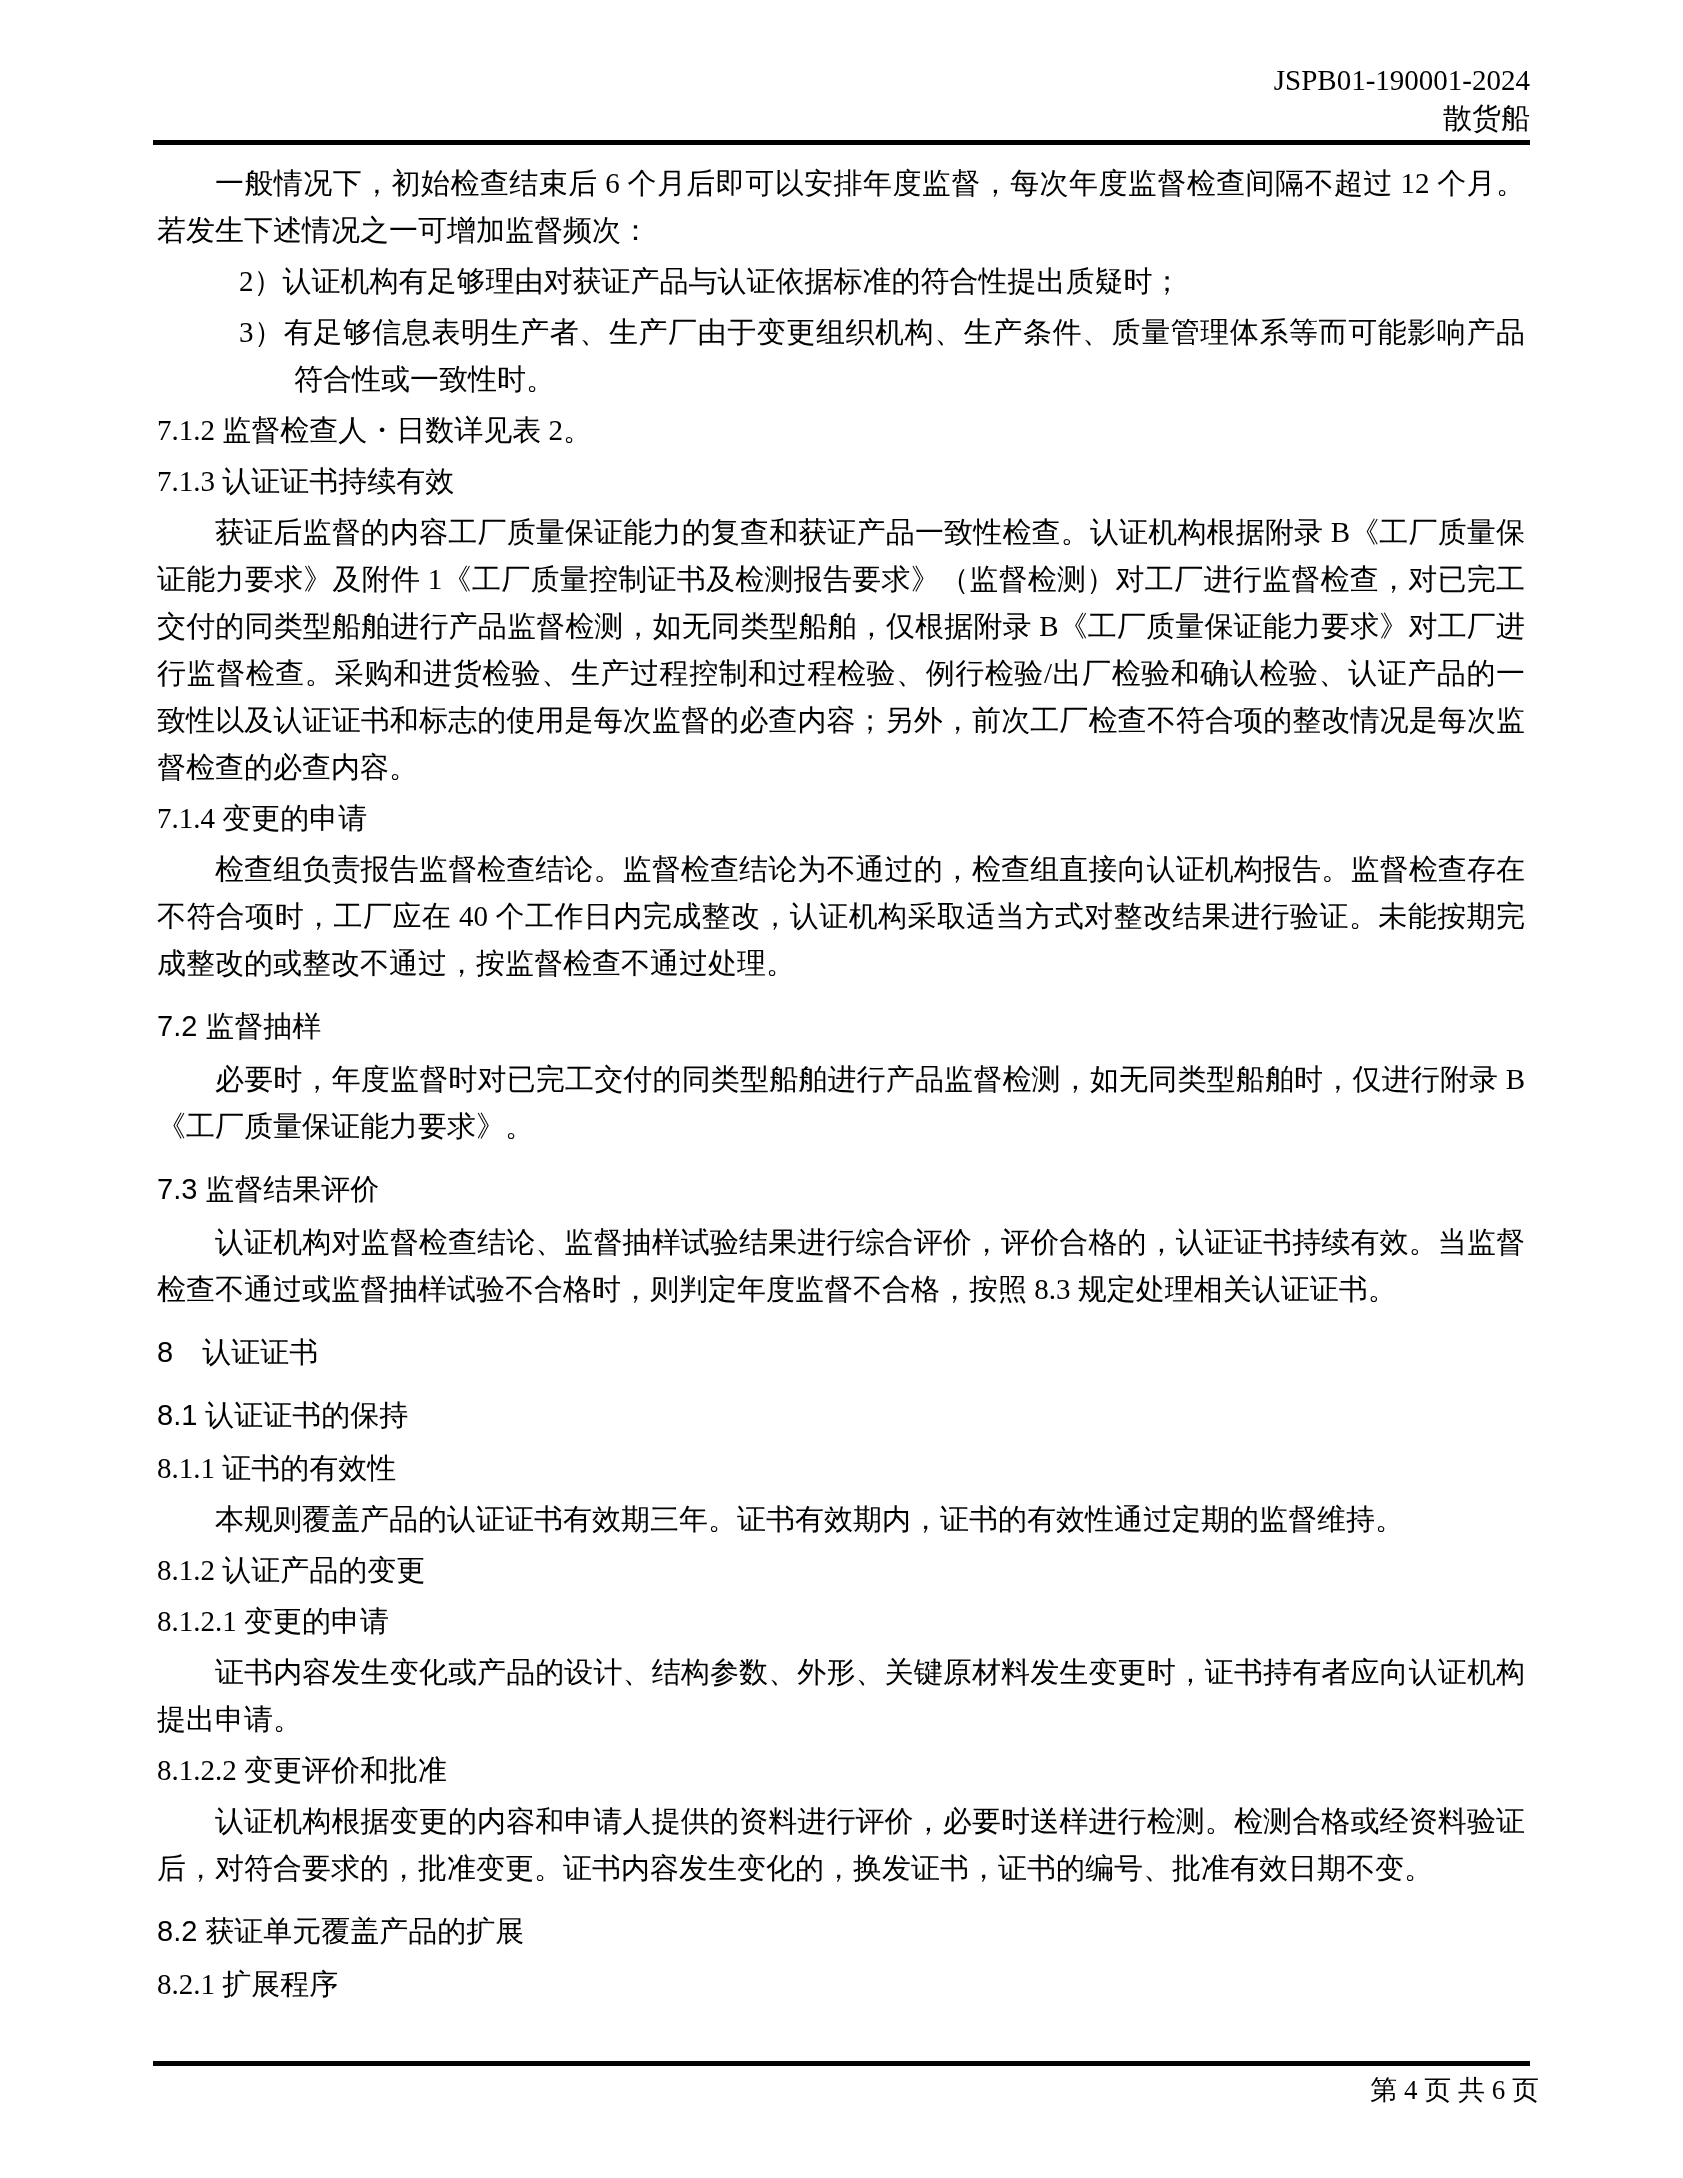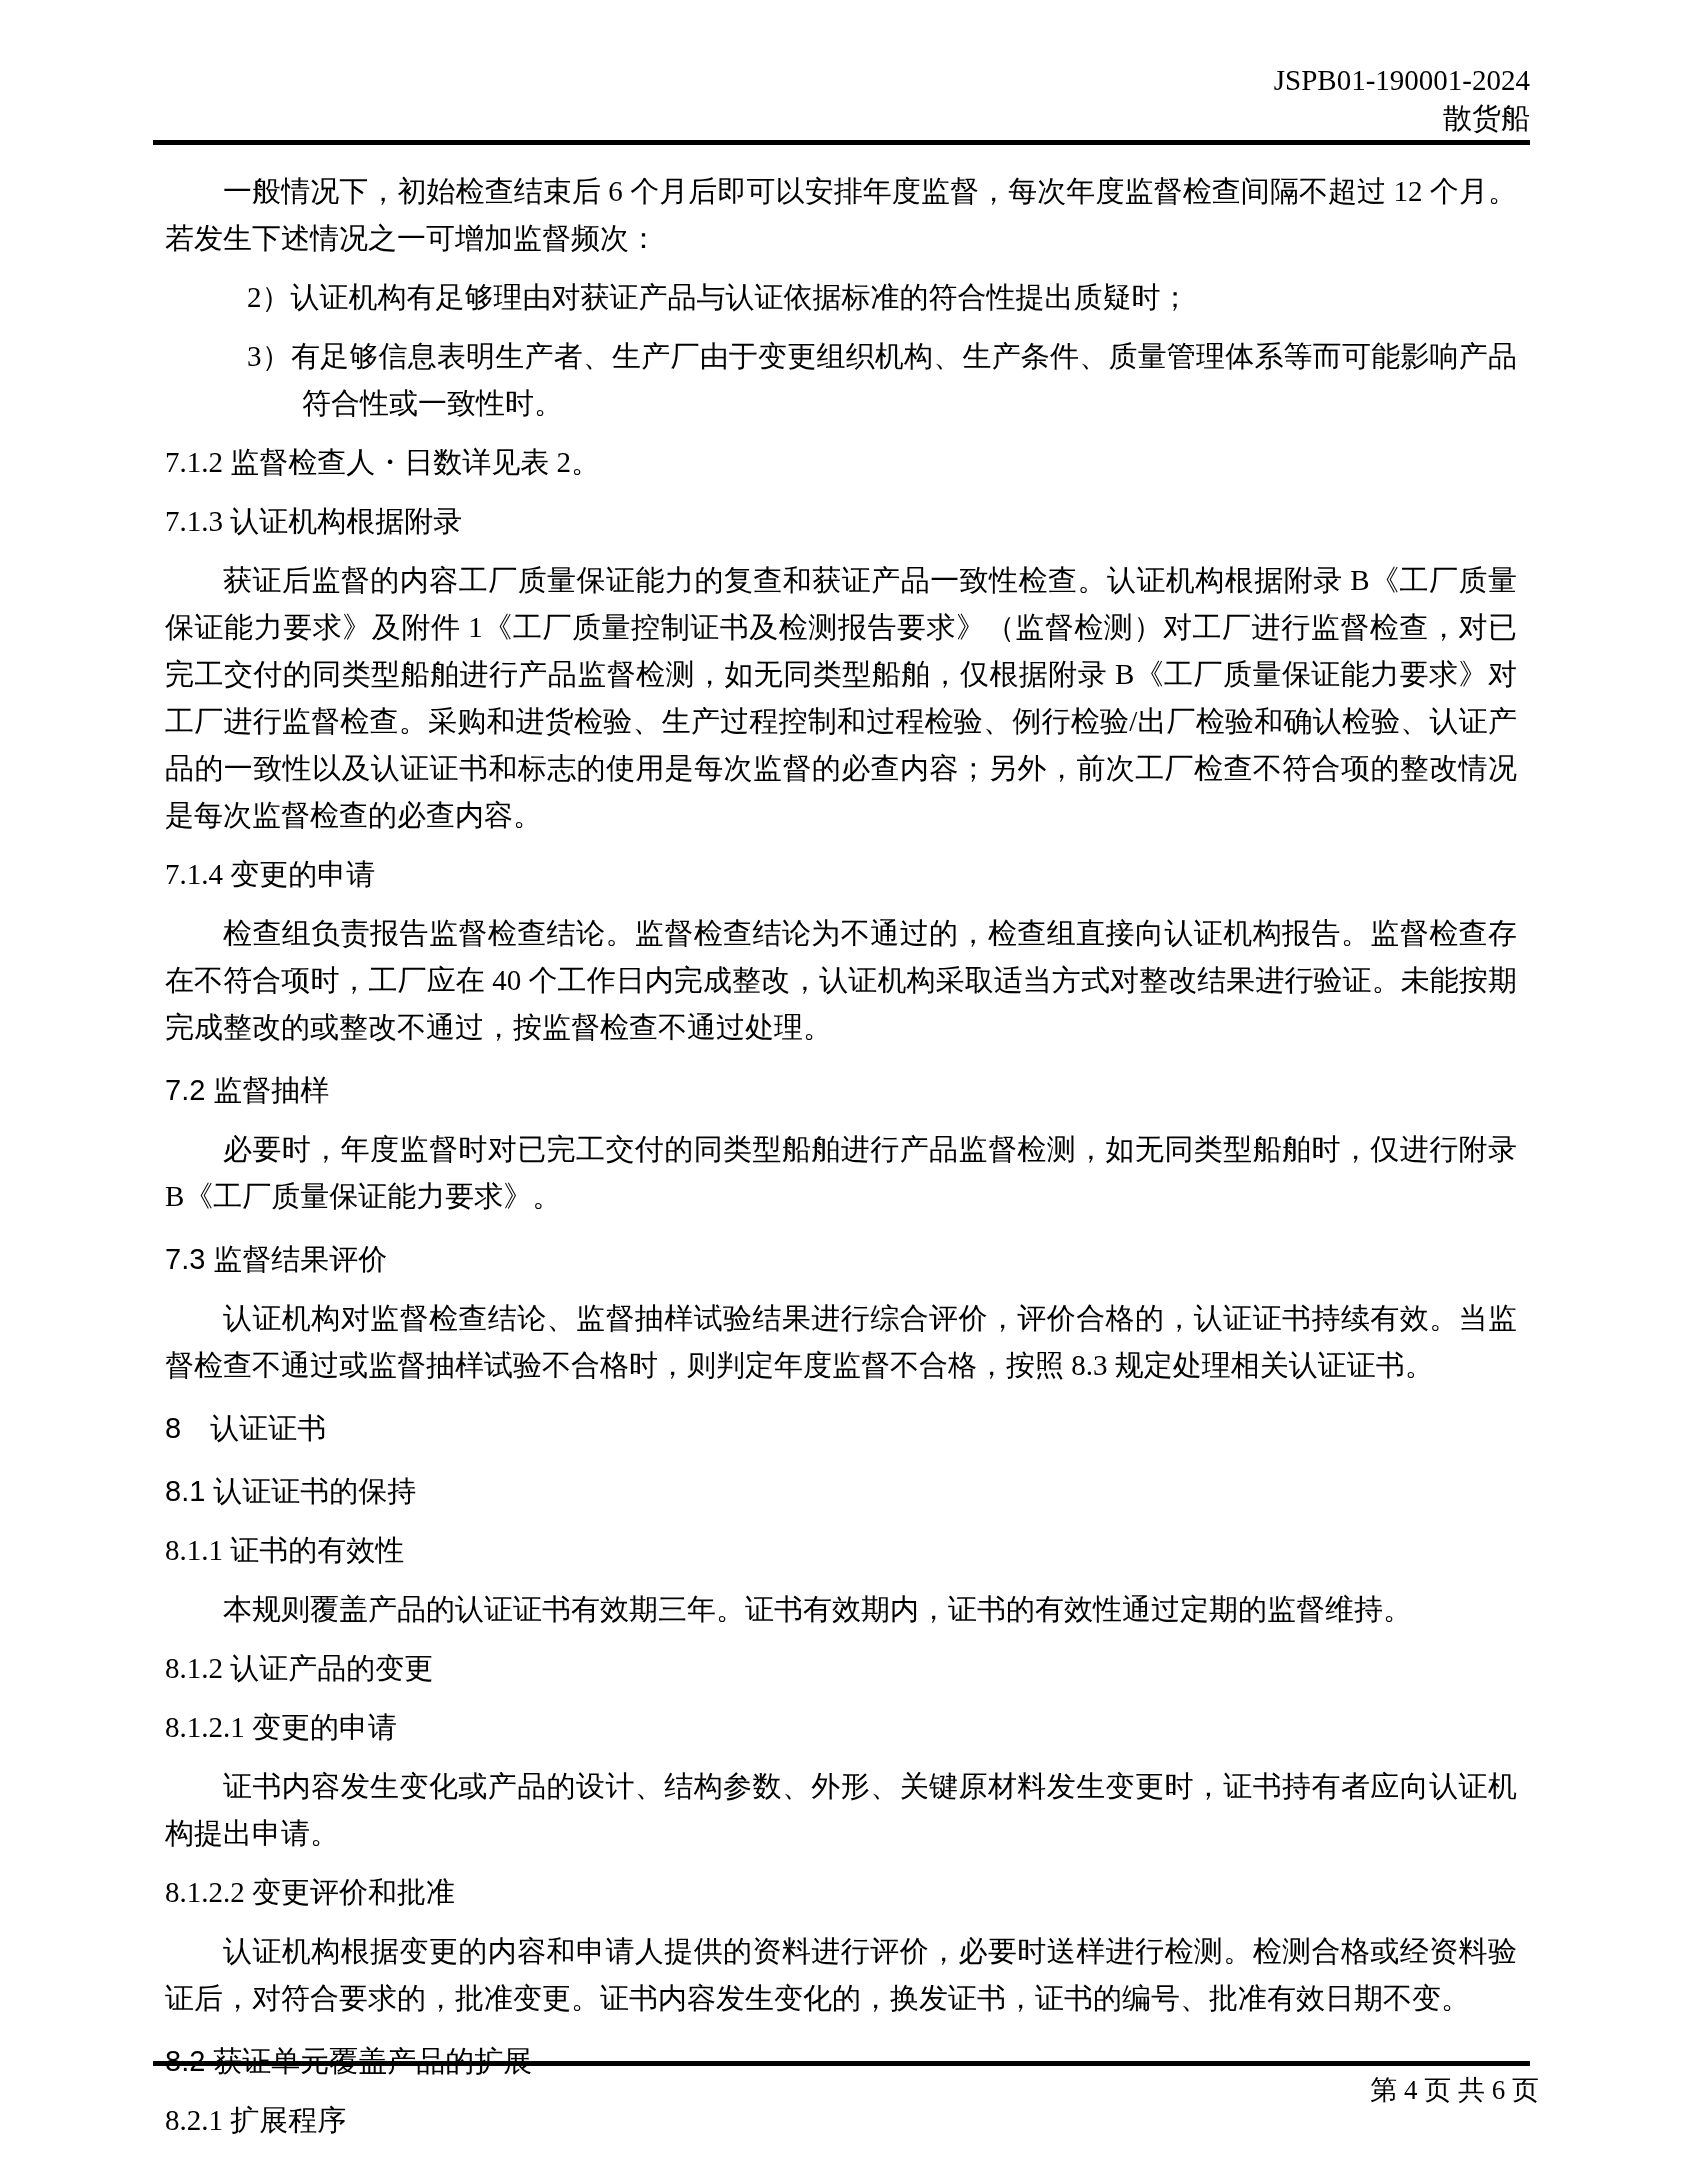--- a/index.html
+++ b/index.html
@@ -39,21 +39,21 @@
     position: absolute;
     top: 156px;
     left: 153px;
     width: 1376px;
     font-family: "Liberation Serif", "DejaVu Serif", serif;
     font-size: 29px;
     line-height: 47px;
     text-align: justify;
     color: #000000;
   }
-  .doc-content p { margin: 12px; }
+  .doc-content p { margin: 4px; }
   .blk-para { text-indent: 2em; }
   .blk-list {
     padding-left: 137px;
     text-indent: -55px;
     margin: 2px 0;
   }
   .blk-sub { text-indent: 0; }
   .blk-heading {
     font-family: "Liberation Sans", "DejaVu Sans", sans-serif;
     font-weight: 400;
@@ -83,21 +83,21 @@
     <div>散货船</div>
   </div>
 
   <div class="rule rule-header"></div>
 
   <div class="doc-content">
       <p class="blk blk-para">一般情况下，初始检查结束后 6 个月后即可以安排年度监督，每次年度监督检查间隔不超过 12 个月。若发生下述情况之一可增加监督频次：</p>
       <p class="blk blk-list">2）认证机构有足够理由对获证产品与认证依据标准的符合性提出质疑时；</p>
       <p class="blk blk-list">3）有足够信息表明生产者、生产厂由于变更组织机构、生产条件、质量管理体系等而可能影响产品符合性或一致性时。</p>
       <p class="blk blk-sub">7.1.2 监督检查人・日数详见表 2。</p>
-      <p class="blk blk-sub">7.1.3 认证机构根据附录</p>
+      <p class="blk blk-sub">7.1.3 认证证书持续有效</p>
       <p class="blk blk-para">获证后监督的内容工厂质量保证能力的复查和获证产品一致性检查。认证机构根据附录 B《工厂质量保证能力要求》及附件 1《工厂质量控制证书及检测报告要求》（监督检测）对工厂进行监督检查，对已完工交付的同类型船舶进行产品监督检测，如无同类型船舶，仅根据附录 B《工厂质量保证能力要求》对工厂进行监督检查。采购和进货检验、生产过程控制和过程检验、例行检验/出厂检验和确认检验、认证产品的一致性以及认证证书和标志的使用是每次监督的必查内容；另外，前次工厂检查不符合项的整改情况是每次监督检查的必查内容。</p>
       <p class="blk blk-sub">7.1.4 变更的申请</p>
       <p class="blk blk-para">检查组负责报告监督检查结论。监督检查结论为不通过的，检查组直接向认证机构报告。监督检查存在不符合项时，工厂应在 40 个工作日内完成整改，认证机构采取适当方式对整改结果进行验证。未能按期完成整改的或整改不通过，按监督检查不通过处理。</p>
       <p class="blk blk-heading">7.2 监督抽样</p>
       <p class="blk blk-para">必要时，年度监督时对已完工交付的同类型船舶进行产品监督检测，如无同类型船舶时，仅进行附录 B《工厂质量保证能力要求》。</p>
       <p class="blk blk-heading">7.3 监督结果评价</p>
       <p class="blk blk-para">认证机构对监督检查结论、监督抽样试验结果进行综合评价，评价合格的，认证证书持续有效。当监督检查不通过或监督抽样试验不合格时，则判定年度监督不合格，按照 8.3 规定处理相关认证证书。</p>
       <p class="blk blk-heading">8　认证证书</p>
       <p class="blk blk-heading">8.1 认证证书的保持</p>
       <p class="blk blk-sub">8.1.1 证书的有效性</p>

